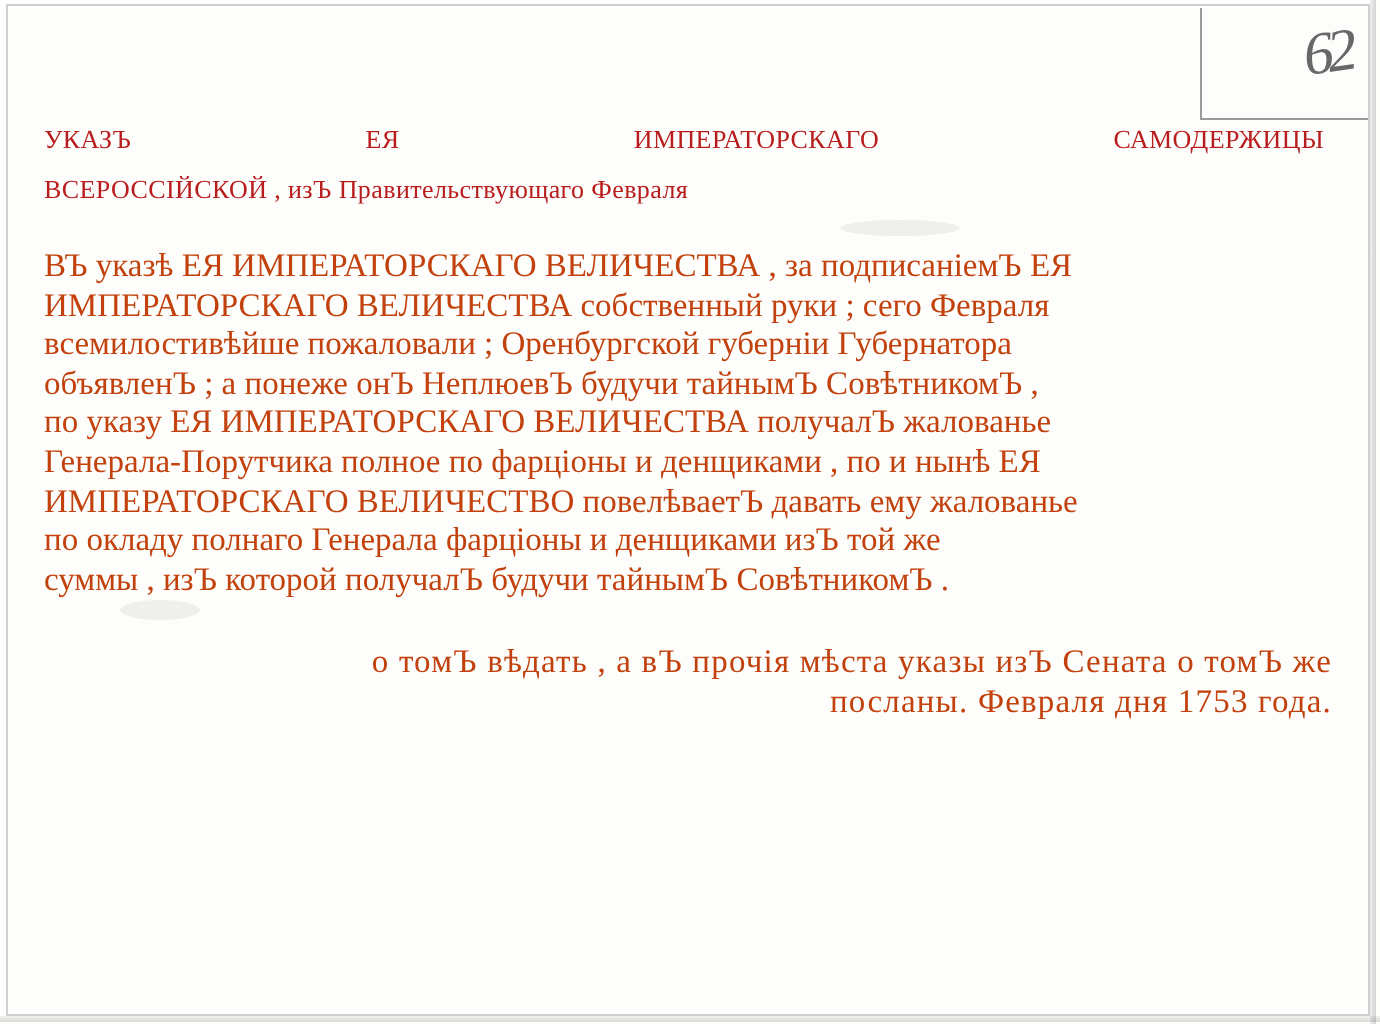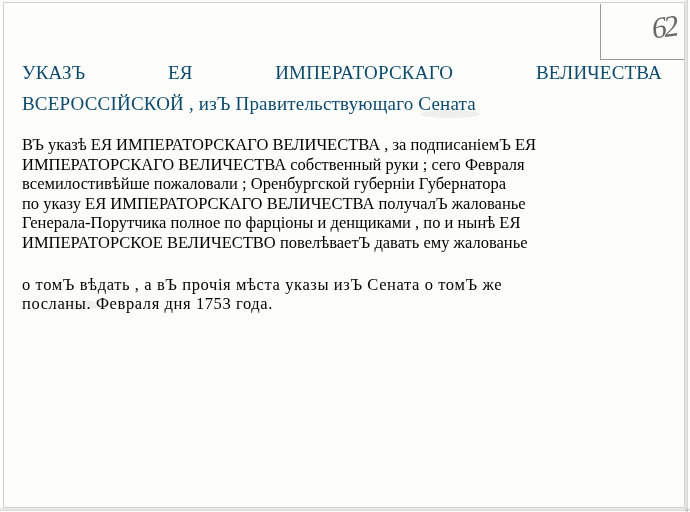--- a/index.html
+++ b/index.html
@@ -78,55 +78,56 @@
 
   
   .doc {
     position: absolute;
     left: 22px;
     top: 62px;
     width: 644px;
   }
 
   .title-line {
-    font-size: 19px;
+    font-size: 13px;
     letter-spacing: 0.4px;
-    color: #0c4a6e;
+    color: #b91c1c;
     white-space: nowrap;
   }
   .title-line.l1 {
     display: flex;
     justify-content: space-between;
     width: 640px;
     margin-bottom: 9px;
   }
   .title-line.l2 {
     margin-bottom: 20px;
     letter-spacing: 0.2px;
   }
 
   .para {
     font-size: 16.5px;
     line-height: 19.6px;
-    color: #000000;
+    color: #c2410c;
     text-align: left;
   }
   .para .ln {
     display: block;
     white-space: nowrap;
   }
   .cap {
     letter-spacing: 0.2px;
   }
 
   .para-2 {
     margin-top: 22px;
   }
   .para-2 .ln {
     letter-spacing: 0.6px;
+    text-align: right;
   }
 
   
   .smudge {
     position: absolute;
     border-radius: 50%;
     background: rgba(120,120,120,0.10);
     pointer-events: none;
   }
 </style>
@@ -143,32 +144,35 @@
 
   <div class="smudge" style="left:60px; top:300px; width:40px; height:10px;"></div>
   <div class="smudge" style="left:420px; top:110px; width:60px; height:8px;"></div>
 
   <div class="doc">
 
     <div class="title-line l1">
       <span class="cap">УКАЗЪ</span>
       <span class="cap">ЕЯ</span>
       <span class="cap">ИМПЕРАТОРСКАГО</span>
-      <span class="cap">ВЕЛИЧЕСТВА</span>
+      <span class="cap">САМОДЕРЖИЦЫ</span>
     </div>
 
-    <div class="title-line l2">ВСЕРОССІЙСКОЙ , изЪ Правительствующаго Сената</div>
+    <div class="title-line l2">ВСЕРОССІЙСКОЙ , изЪ Правительствующаго Февраля</div>
 
     <div class="para">
       <span class="ln">ВЪ указѣ ЕЯ ИМПЕРАТОРСКАГО ВЕЛИЧЕСТВА , за подписаніемЪ ЕЯ</span>
       <span class="ln">ИМПЕРАТОРСКАГО ВЕЛИЧЕСТВА собственный руки ; сего Февраля</span>
       <span class="ln">всемилостивѣйше пожаловали ; Оренбургской губерніи Губернатора</span>
+      <span class="ln">объявленЪ ; а понеже онЪ НеплюевЪ будучи тайнымЪ СовѣтникомЪ ,</span>
       <span class="ln">по указу ЕЯ ИМПЕРАТОРСКАГО ВЕЛИЧЕСТВА получалЪ жалованье</span>
       <span class="ln">Генерала-Порутчика полное по фарціоны и денщиками , по и нынѣ ЕЯ</span>
-      <span class="ln">ИМПЕРАТОРСКОЕ ВЕЛИЧЕСТВО повелѣваетЪ давать ему жалованье</span>
+      <span class="ln">ИМПЕРАТОРСКАГО ВЕЛИЧЕСТВО повелѣваетЪ давать ему жалованье</span>
+      <span class="ln">по окладу полнаго Генерала фарціоны и денщиками изЪ той же</span>
+      <span class="ln">суммы , изЪ которой получалЪ будучи тайнымЪ СовѣтникомЪ .</span>
     </div>
 
     <div class="para para-2">
       <span class="ln">о томЪ вѣдать , а вЪ прочія мѣста указы изЪ Сената о томЪ же</span>
       <span class="ln">посланы. Февраля           дня   1753  года.</span>
     </div>
 
   </div>
 </div>
 

